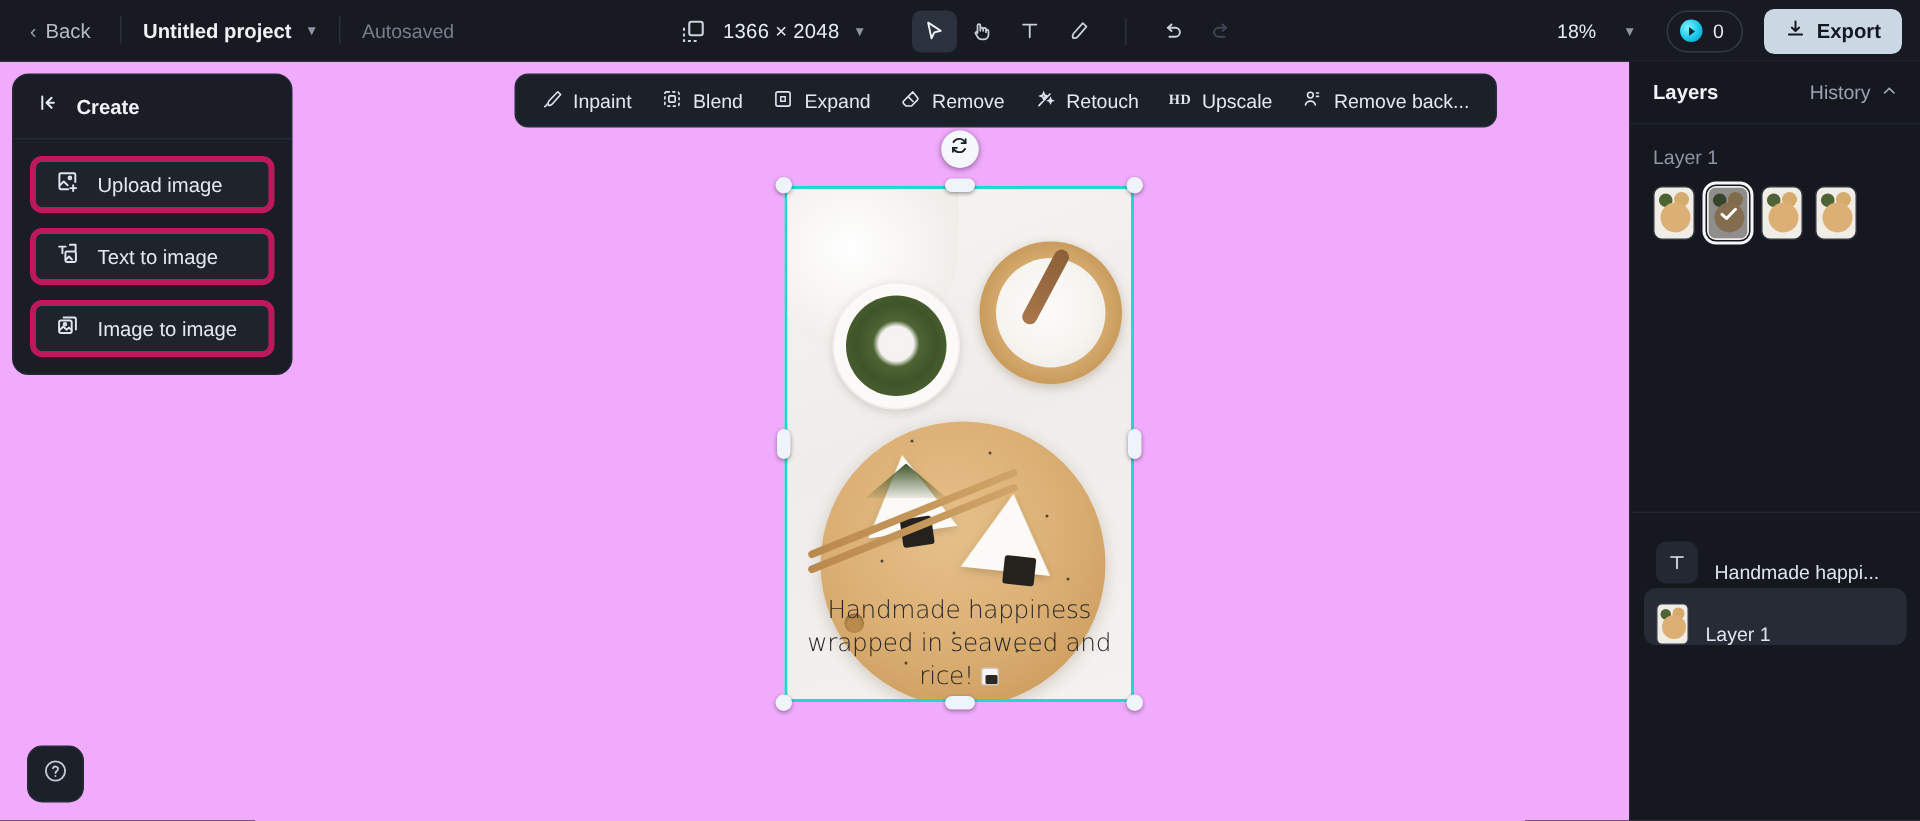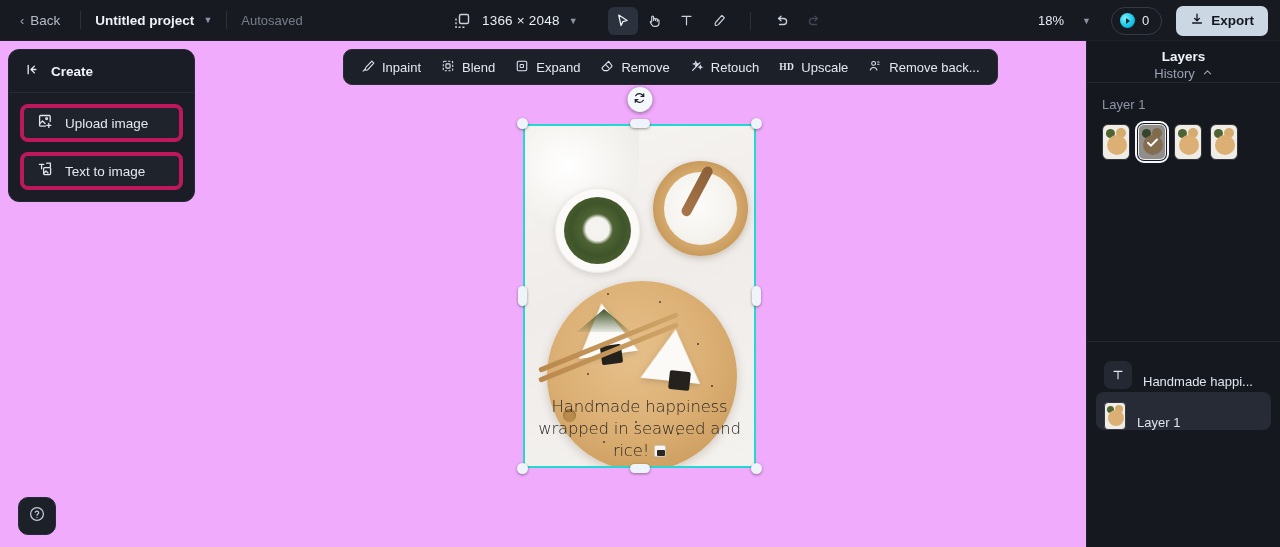--- a/index.html
+++ b/index.html
@@ -250,22 +250,22 @@
     width: 8px; height: 6px; background: #2a2724; border-radius: 1px;
   }
 
   
   .right-panel {
     position: absolute; right: 0; top: 41px; width: 194px; height: 506px;
     background: #15181f; border-left: 1px solid #21252e;
     z-index: 30;
   }
   .rp-head {
-    height: 42px; display: flex; align-items: center; justify-content: flex-end;
-    padding: 0 15px; border-bottom: 1px solid #21252e; flex-direction: column;
+    height: 42px; display: flex; align-items: center; justify-content: space-between;
+    padding: 0 15px; border-bottom: 1px solid #21252e;
   }
   .rp-title { color: #f0f3f8; font-size: 13.5px; font-weight: 700; }
   .rp-hist { display: flex; align-items: center; gap: 7px; cursor: pointer; }
   .rp-hist-label { color: #9aa3b3; font-size: 13px; }
   .rp-section { padding: 14px 15px 0 15px; }
   .rp-layer-name { color: #8d96a6; font-size: 13px; margin-bottom: 12px; }
   .thumbs { display: flex; gap: 8px; }
   .thumb {
     width: 28px; height: 36px; border-radius: 6px;
     background: #f0ece6; position: relative; overflow: hidden;
@@ -485,20 +485,31 @@
       <span>
         <svg width="16" height="16" viewBox="0 0 16 16" fill="none" stroke="#dfe5ef" stroke-width="1.3" stroke-linecap="round" stroke-linejoin="round">
           <path d="M2.4 3.4h4.4M4.6 3.4v4.4"></path>
           <rect x="6.6" y="6.6" width="7" height="7" rx="1"></rect>
           <path d="M6.8 12.2 9 10l2 2"></path>
             <path d="M9.6 2.2h3.8v3.8"></path>
         </svg>
       </span>
       <span class="lp-item-label">Text to image</span>
     </div>
+    <div class="lp-item">
+      <span>
+        <svg width="16" height="16" viewBox="0 0 16 16" fill="none" stroke="#dfe5ef" stroke-width="1.3" stroke-linecap="round" stroke-linejoin="round">
+          <rect x="2.4" y="4.6" width="8.4" height="8.4" rx="1.2"></rect>
+          <path d="M2.8 11 5.2 8.7l2.2 2.1 1.6-1.4 1.8 1.7"></path>
+          <circle cx="6.3" cy="7.2" r=".85"></circle>
+          <path d="M5.4 2.6h7.2c.6 0 1 .4 1 1v7"></path>
+        </svg>
+      </span>
+      <span class="lp-item-label">Image to image</span>
+    </div>
   </div>
 </div>
 
 <div class="help-btn">
   <span>
     <svg width="18" height="18" viewBox="0 0 18 18" fill="none" stroke="#c3cad6" stroke-width="1.25">
       <circle cx="9" cy="9" r="6.4"></circle>
       <path d="M7.3 7.2a1.75 1.75 0 0 1 3.4.55c0 1.2-1.7 1.4-1.7 2.6" stroke-linecap="round"></path>
       <circle cx="9" cy="12.3" r=".62" fill="#c3cad6" stroke="none"></circle>
     </svg>

